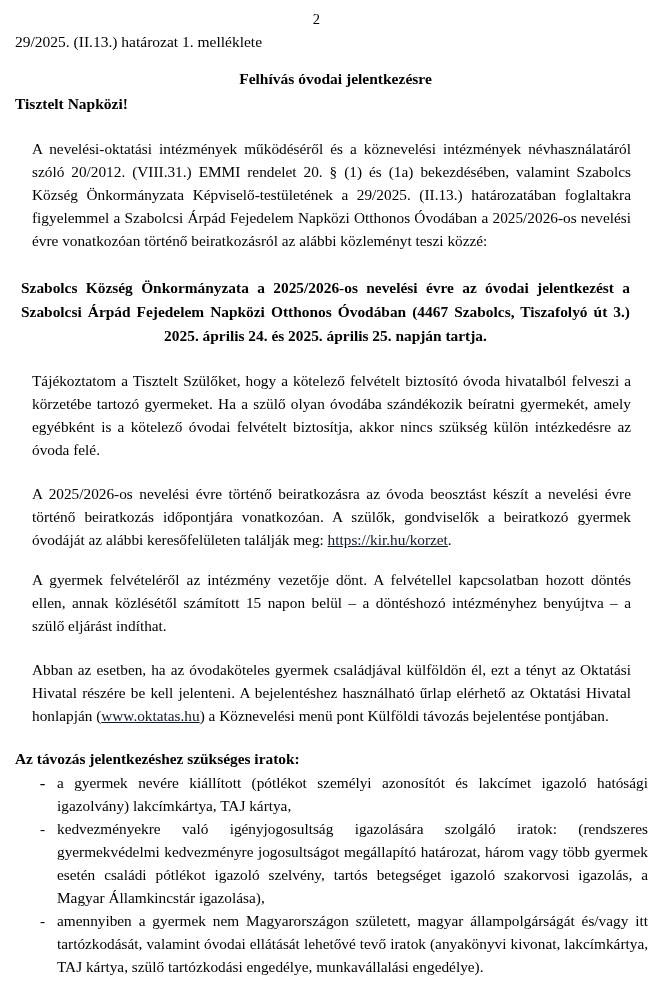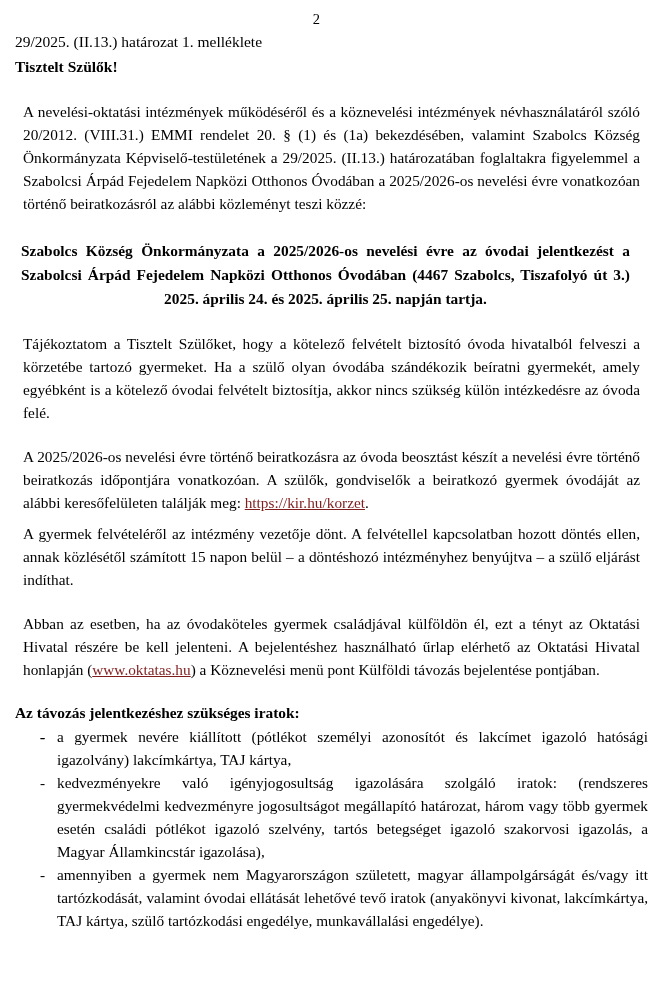--- a/index.html
+++ b/index.html
@@ -59,39 +59,39 @@
     line-height: 22px;
     margin-top: 3px;
   }
 
   
   p.body-par {
     font-size: 15.3px;
     line-height: 23px;
     text-align: justify;
     text-justify: inter-word;
-    margin: 8px;
+    margin: 17px;
   }
   .gap-lg { margin-top: 22px !important; }
   .gap-md { margin-top: 21px !important; }
 
   
   .announcement {
     font-weight: bold;
     font-size: 15.4px;
     line-height: 24px;
     text-align: justify;
     text-align-last: center;
     margin: 24px 12px 0 0;
     padding: 0 6px;
   }
 
   
   .doc-link {
-    color: #7f1d1d;
+    color: #0f172a;
     text-decoration: underline;
     text-underline-offset: 1px;
   }
 
   
   .docs-heading {
     font-weight: bold;
     font-size: 15.4px;
     line-height: 22px;
     margin-top: 21px;
@@ -124,22 +124,23 @@
 <body>
 
 <div class="page">
 
   <div class="page-number">2</div>
 
   <div class="content">
 
     <div class="doc-ref">29/2025. (II.13.) határozat 1. melléklete</div>
 
+    <div class="doc-title">Felhívás óvodai jelentkezésre</div>
 
-    <div class="salutation">Tisztelt Szülők!</div>
+    <div class="salutation">Tisztelt Napközi!</div>
 
     <p class="body-par gap-lg">A nevelési-oktatási intézmények működéséről és a köznevelési intézmények névhasználatáról szóló 20/2012. (VIII.31.) EMMI rendelet 20. § (1) és (1a) bekezdésében, valamint Szabolcs Község Önkormányzata Képviselő-testületének a 29/2025. (II.13.) határozatában foglaltakra figyelemmel a Szabolcsi Árpád Fejedelem Napközi Otthonos Óvodában a 2025/2026-os nevelési évre vonatkozóan történő beiratkozásról az alábbi közleményt teszi közzé:</p>
 
     <p class="announcement">Szabolcs Község Önkormányzata a 2025/2026-os nevelési évre az óvodai jelentkezést a Szabolcsi Árpád Fejedelem Napközi Otthonos Óvodában (4467 Szabolcs, Tiszafolyó út 3.) 2025. április 24. és 2025. április 25. napján tartja.</p>
 
     <p class="body-par gap-md">Tájékoztatom a Tisztelt Szülőket, hogy a kötelező felvételt biztosító óvoda hivatalból felveszi a körzetébe tartozó gyermeket. Ha a szülő olyan óvodába szándékozik beíratni gyermekét, amely egyébként is a kötelező óvodai felvételt biztosítja, akkor nincs szükség külön intézkedésre az óvoda felé.</p>
 
     <p class="body-par gap-md">
       <span>A 2025/2026-os nevelési évre történő beiratkozásra az óvoda beosztást készít a nevelési évre történő beiratkozás időpontjára vonatkozóan. A szülők, gondviselők a beiratkozó gyermek óvodáját az alábbi keresőfelületen találják meg: </span><a class="doc-link" href="#">https://kir.hu/korzet</a><span>.</span>
     </p>

